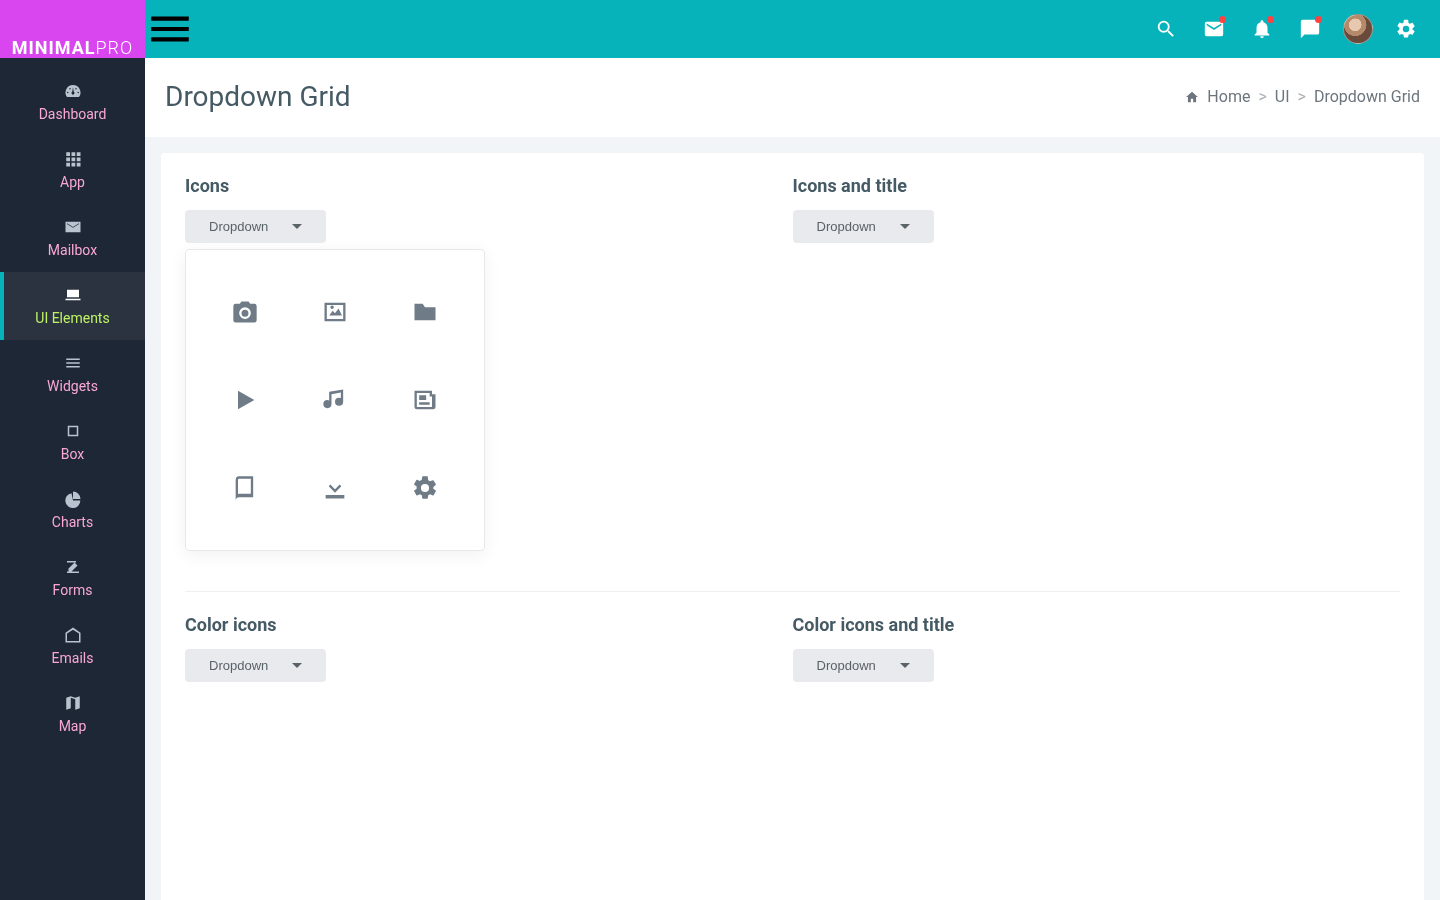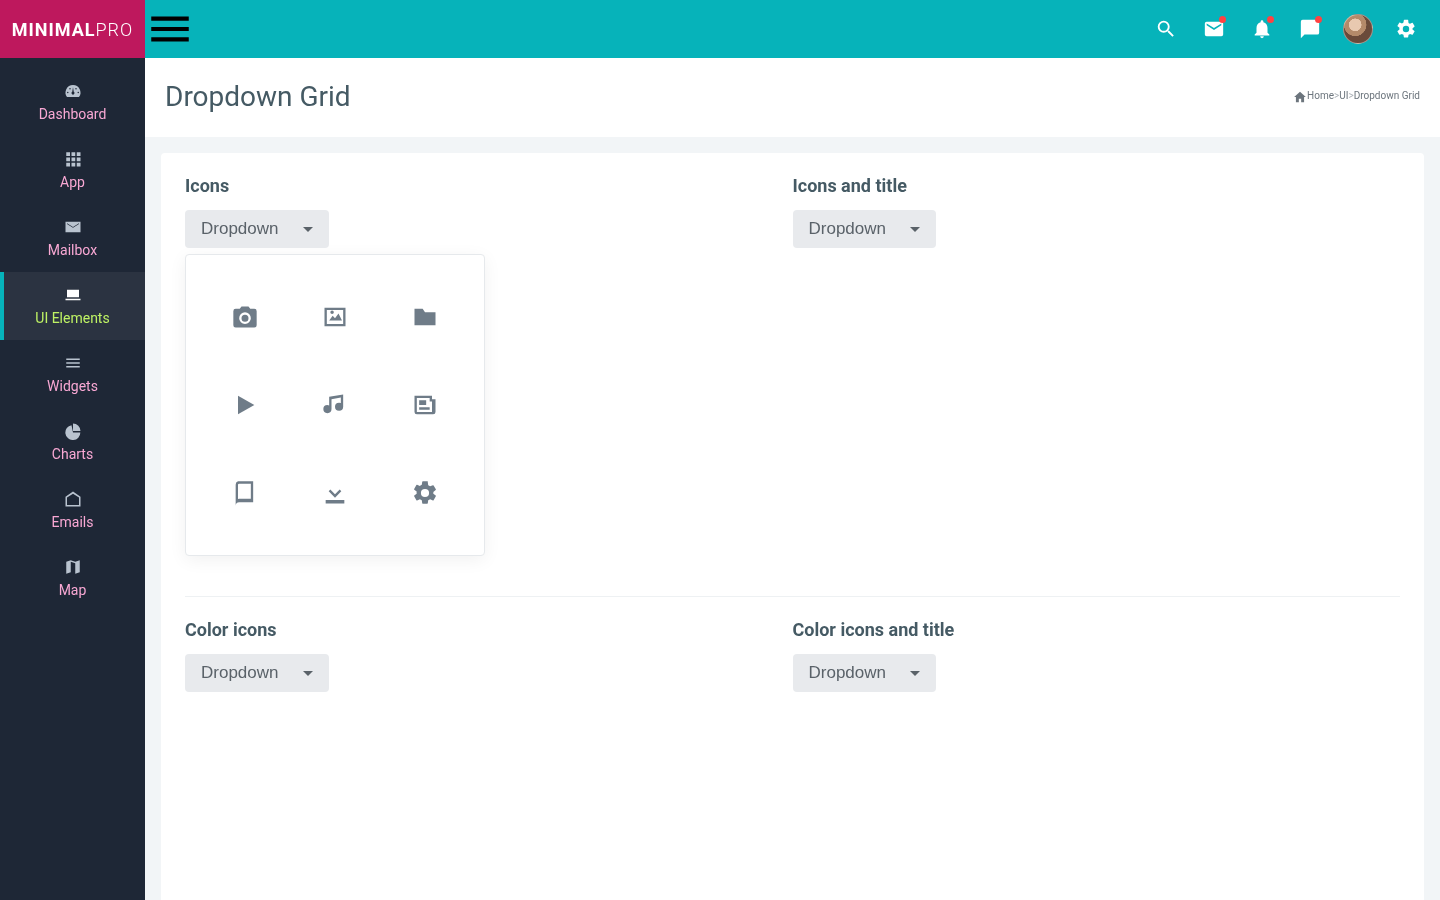--- a/index.html
+++ b/index.html
@@ -1,20 +1,20 @@
 <!DOCTYPE html>
 <html><head>
 <meta charset="utf-8">
 <style>
 *{box-sizing:border-box;margin:0;padding:0}
 html,body{height:100%}
 body{font-family:-apple-system,BlinkMacSystemFont,"Segoe UI",Roboto,Helvetica,Arial,sans-serif;font-size:15px;color:#67757c;background:#f2f5f7;overflow:hidden}
 
 .header{position:fixed;top:0;left:0;right:0;height:58px;background:#06b3ba;display:flex;align-items:center;z-index:100}
-.logo-box{width:145px;height:58px;display:flex;align-items:center;justify-content:center;background:#be185d}
+.logo-box{width:145px;height:58px;display:flex;align-items:flex-end;justify-content:center;background:#d946ef}
 .logo-text{color:#fff;font-weight:300;font-size:18px;letter-spacing:1px}
 .logo-text b{font-weight:700}
 .ham{width:50px;height:58px;display:flex;align-items:center;justify-content:center;cursor:pointer;color:#fff}
 .header-spacer{flex:1}
 .header-icons{display:flex;align-items:center;padding-right:10px}
 .hicon{width:48px;height:58px;display:flex;align-items:center;justify-content:center;color:#fff;cursor:pointer;position:relative}
 .hicon svg{width:22px;height:22px;fill:#fff}
 .dot{position:absolute;top:16px;right:12px;width:7px;height:7px;background:#ff4242;border-radius:50%}
 .avatar{width:30px;height:30px;border-radius:50%;background:radial-gradient(circle at 40% 35%,#e8c9b0 0 25%,#b48a6a 26% 45%,#6a4a3a 46% 100%);border:1px solid rgba(255,255,255,.4)}
 
@@ -22,29 +22,29 @@
 .snav{list-style:none}
 .snav li{display:flex;flex-direction:column;align-items:center;padding:14px 5px;color:#f9a8d4;cursor:pointer;font-size:14px;position:relative}
 .snav li.active{background:rgba(255,255,255,.06);color:#bef264}
 .snav li.active::before{content:"";position:absolute;left:0;top:0;bottom:0;width:4px;background:#06b3ba}
 .snav li svg{width:18px;height:18px;fill:#b9c3cf;margin-bottom:6px}
 .snav li.active svg{fill:#fff}
 
 .content-outer{position:absolute;top:58px;left:145px;right:0;bottom:0;overflow:auto;background:#bef264}
 .page-head{display:flex;align-items:center;justify-content:space-between;padding:22px 20px 24px 20px;background:#fff}
 .page-title{font-size:28px;font-weight:400;color:#455a64}
-.breadcrumb{display:flex;font-size:10px;color:#6c757d}
+.breadcrumb{display:flex;align-items:center;gap:8px;font-size:16px;color:#6c757d}
 .breadcrumb a{color:#6c757d;text-decoration:none}
 .breadcrumb .sep{color:#aab0b6}
 .gray-wrap{background:#f2f5f7;padding:16px 16px}
 .card{background:#fff;border-radius:4px;padding:22px 24px 40px 24px}
 .row{display:flex;flex-wrap:wrap}
 .col{width:50%;padding-bottom:40px}
 .sec-title{font-size:18px;color:#455a64;margin-bottom:14px;font-weight:700}
-.dd-btn{display:inline-flex;align-items:center;gap:24px;background:#e8eaed;border:none;border-radius:4px;padding:9px 16px;font-size:17px;color:#5a6269;cursor:pointer}
+.dd-btn{display:inline-flex;align-items:center;gap:24px;background:#e8eaed;border:none;border-radius:4px;padding:9px 24px;font-size:13px;color:#5a6269;cursor:pointer}
 .caret{width:0;height:0;border-left:5px solid transparent;border-right:5px solid transparent;border-top:5px solid #5a6269}
 .dd-panel{margin-top:6px;width:300px;background:#fff;border:1px solid #e6e9ec;border-radius:4px;box-shadow:0 4px 18px rgba(0,0,0,.06);padding:18px 14px;display:flex;flex-wrap:wrap}
 .dd-cell{width:33.333%;height:88px;display:flex;align-items:center;justify-content:center}
 .dd-cell svg{width:28px;height:28px;fill:#6f7c88}
 hr.divider{border:none;border-top:1px solid #eef1f3;margin:0 0 22px 0}
 </style>
 </head>
 <body>
 
 <div class="header">
@@ -119,23 +119,35 @@
       <span>UI Elements</span>
     </li>
     <li>
       <svg viewBox="0 0 24 24">
           <path d="M3 6h18v2H3zm0 5h18v2H3zm0 5h18v2H3z"></path>
         </svg>
       <span>Widgets</span>
     </li>
     <li>
       <svg viewBox="0 0 24 24">
+          <path d="M5 5h14v14H5zM7 7v10h10V7z"></path>
+        </svg>
+      <span>Box</span>
+    </li>
+    <li>
+      <svg viewBox="0 0 24 24">
           <path d="M12 2v10h10A10 10 0 0012 2zm-2 2.2A10 10 0 1021.8 14H12l-2-9.8z"></path>
         </svg>
       <span>Charts</span>
+    </li>
+    <li>
+      <svg viewBox="0 0 24 24">
+          <path d="M4 4h12v2H4zm0 14h16v2H4zM14 6l4 4-8 8H6v-4z"></path>
+        </svg>
+      <span>Forms</span>
     </li>
     <li>
       <svg viewBox="0 0 24 24">
           <path d="M12 2l10 7v13H2V9l10-7zm0 3L4 10v10h16V10l-8-5z"></path>
         </svg>
       <span>Emails</span>
     </li>
     <li>
       <svg viewBox="0 0 24 24">
           <path d="M9 3l6 2 6-2v16l-6 2-6-2-6 2V5l6-2zm0 2v14l6 2V7L9 5z"></path>

